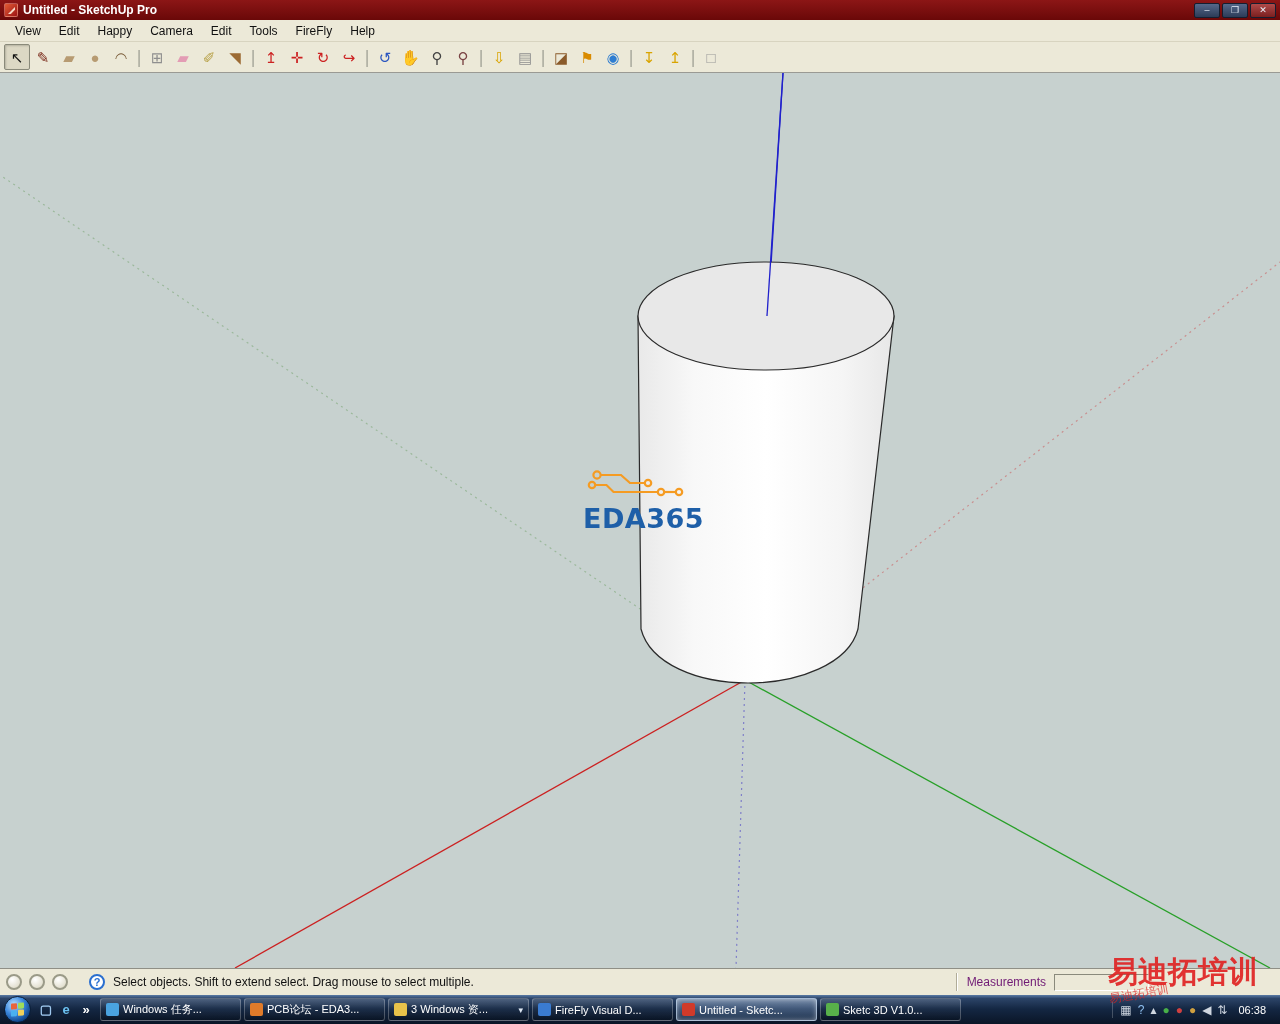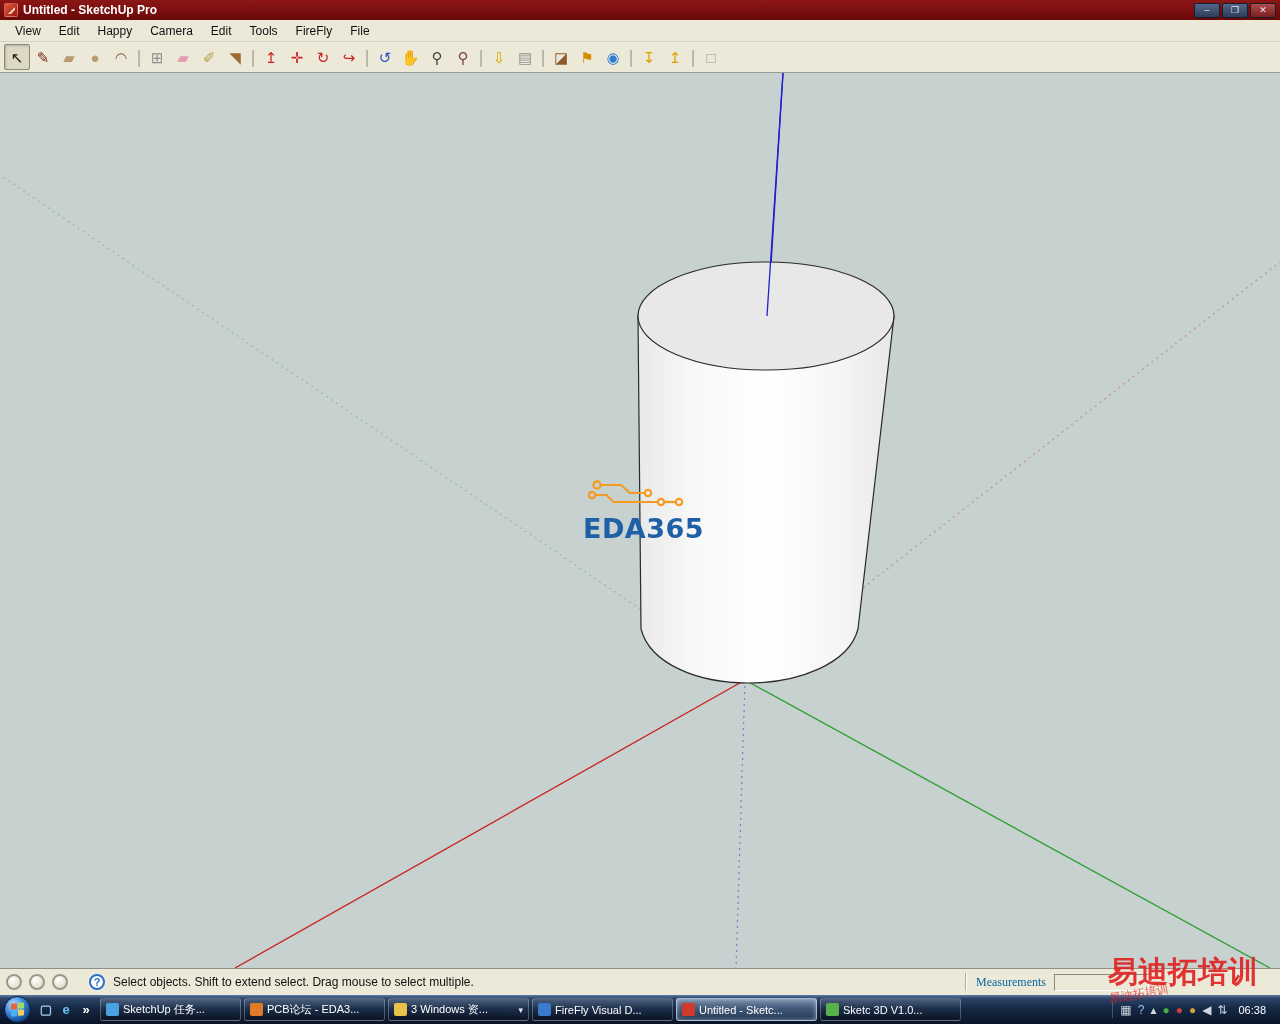--- a/index.html
+++ b/index.html
@@ -52,21 +52,21 @@
   .tool[data-name="toolbar-separator"] { width:10px; }
   .tool-glyph { font-size:15px; line-height:1; }
   .tool[data-name="toolbar-separator"] .tool-glyph { font-size:18px; font-weight:100; }
 
   
   .viewport {
     position:absolute; top:73px; left:0; width:1280px; height:895px;
     background:#c7d1cf; overflow:hidden;
   }
   .axes-svg { position:absolute; inset:0; }
-  .logo { position:absolute; left:583px; top:405px; width:132px; }
+  .logo { position:absolute; left:583px; top:395px; width:132px; }
   .logo-text {
     font-family:"DejaVu Sans", sans-serif; font-size:27px; font-weight:bold;
     color:#1e5fa8; letter-spacing:.5px; line-height:1; margin-top:1px;
   }
 
   
   .statusbar {
     position:absolute; top:968px; left:0; width:1280px; height:27px;
     background:#ece9d8; border-top:1px solid #8f8f86;
     display:flex; align-items:center; padding:0 6px;
@@ -77,21 +77,21 @@
     border:2px solid #9a9a88; background:radial-gradient(circle at 35% 30%, #ffffff, #d8d4be);
   }
   .help-circle {
     width:16px; height:16px; border-radius:50%; margin:0 8px 0 14px; flex:none;
     background:#fff; border:2px solid #2a6fd0; color:#2a6fd0;
     font-size:11px; font-weight:bold; display:flex; align-items:center; justify-content:center;
   }
   .hint { font-size:12px; color:#111; white-space:nowrap; }
   .sb-spacer { flex:1; }
   .sb-divider { width:1px; height:18px; background:#b0ac98; box-shadow:1px 0 0 #fff; margin-right:10px; }
-  .measure-label { font-size:12px; color:#0369a1; margin-right:8px;font-family:Liberation Serif, serif; }
+  .measure-label { font-size:12px; color:#701a75; margin-right:8px; }
   .measure-box {
     width:95px; height:17px; margin-right:125px; font-size:11px; font-family:inherit;
     background:#ece9d8; border:1px solid; border-color:#8a8a7c #ffffff #ffffff #8a8a7c; padding:0 3px;
   }
 
   
   .taskbar {
     position:absolute; top:995px; left:0; width:1280px; height:29px;
     background:linear-gradient(#5a7ba6 0%, #2c4468 12%, #142743 48%, #0a1526 100%);
     display:flex; align-items:center; padding:0 4px;
@@ -161,21 +161,21 @@
       <span class="menu-item" data-name="menu-view">Happy</span>
 
       <span class="menu-item" data-name="menu-camera">Camera</span>
 
       <span class="menu-item" data-name="menu-draw">Edit</span>
 
       <span class="menu-item" data-name="menu-tools">Tools</span>
 
       <span class="menu-item" data-name="menu-window">FireFly</span>
 
-      <span class="menu-item" data-name="menu-help">File</span>
+      <span class="menu-item" data-name="menu-help">Help</span>
     </div>
 
   <div class="toolbar" data-name="main-toolbar">
 
       <span class="tool" data-name="select-tool-button" data-pressed="true">
         <span class="tool-glyph" data-name="tool-icon" style="color: rgb(17, 17, 17);">↖</span>
       </span>
 
       <span class="tool" data-name="line-tool-button">
         <span class="tool-glyph" data-name="tool-icon" style="color: rgb(122, 42, 26);">✎</span>
@@ -376,21 +376,21 @@
         <span class="ql" data-name="show-desktop-icon" style="color: rgb(159, 200, 238);">▢</span>
 
         <span class="ql" data-name="internet-explorer-icon" style="color: rgb(108, 194, 242);">e</span>
 
         <span class="ql" data-name="quick-launch-overflow-icon" style="color: rgb(255, 255, 255);">»</span>
       </div>
     <div class="task-buttons" data-name="task-buttons">
 
         <div class="task-btn" data-name="taskbar-button-windows-tasks" data-active="false">
           <span class="tb-icon" data-name="taskbar-app-icon" style="background: rgb(74, 163, 224);"></span>
-          <span class="tb-label" data-name="taskbar-button-label">SketchUp 任务...</span>
+          <span class="tb-label" data-name="taskbar-button-label">Windows 任务...</span>
           <span class="tb-chevron" data-name="group-chevron-icon"></span>
         </div>
 
         <div class="task-btn" data-name="taskbar-button-pcb-forum" data-active="false">
           <span class="tb-icon" data-name="taskbar-app-icon" style="background: rgb(224, 123, 42);"></span>
           <span class="tb-label" data-name="taskbar-button-label">PCB论坛 - EDA3...</span>
           <span class="tb-chevron" data-name="group-chevron-icon"></span>
         </div>
 
         <div class="task-btn" data-name="taskbar-button-explorer-group" data-active="false">

